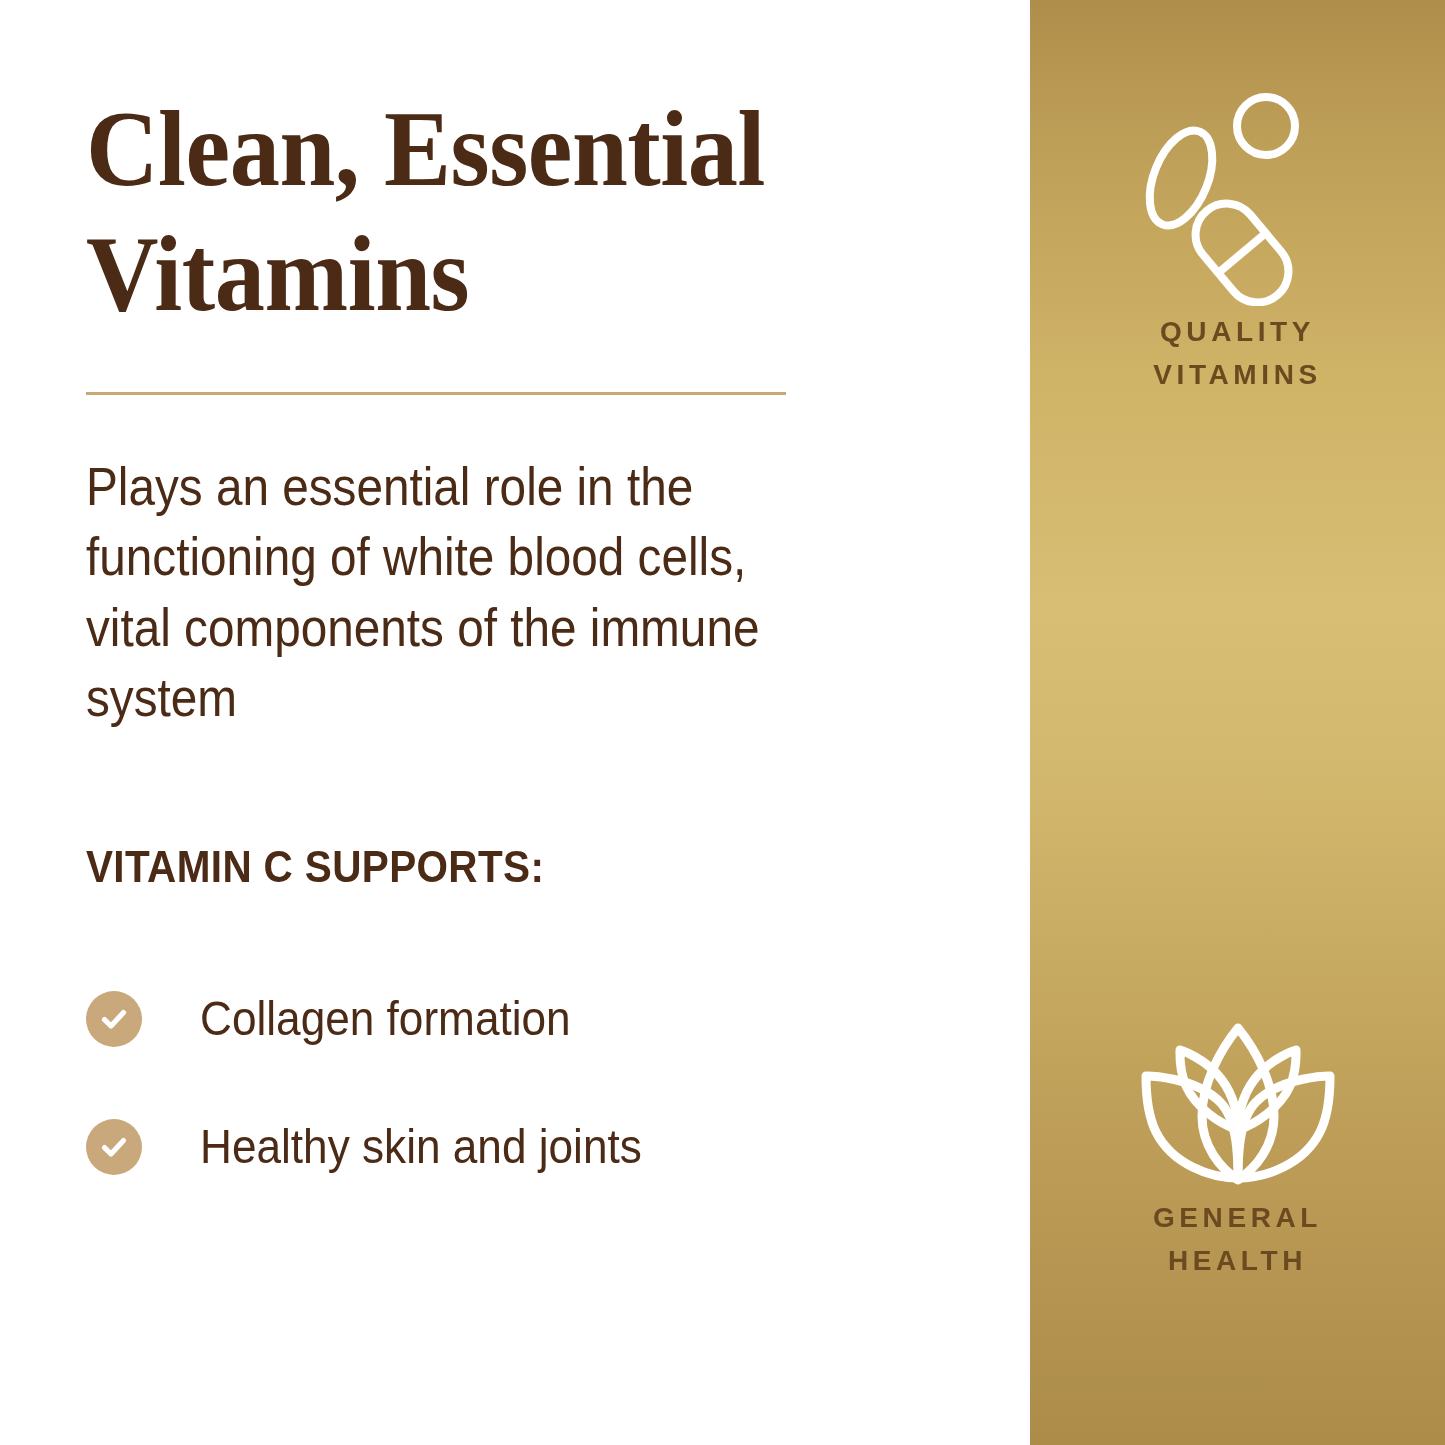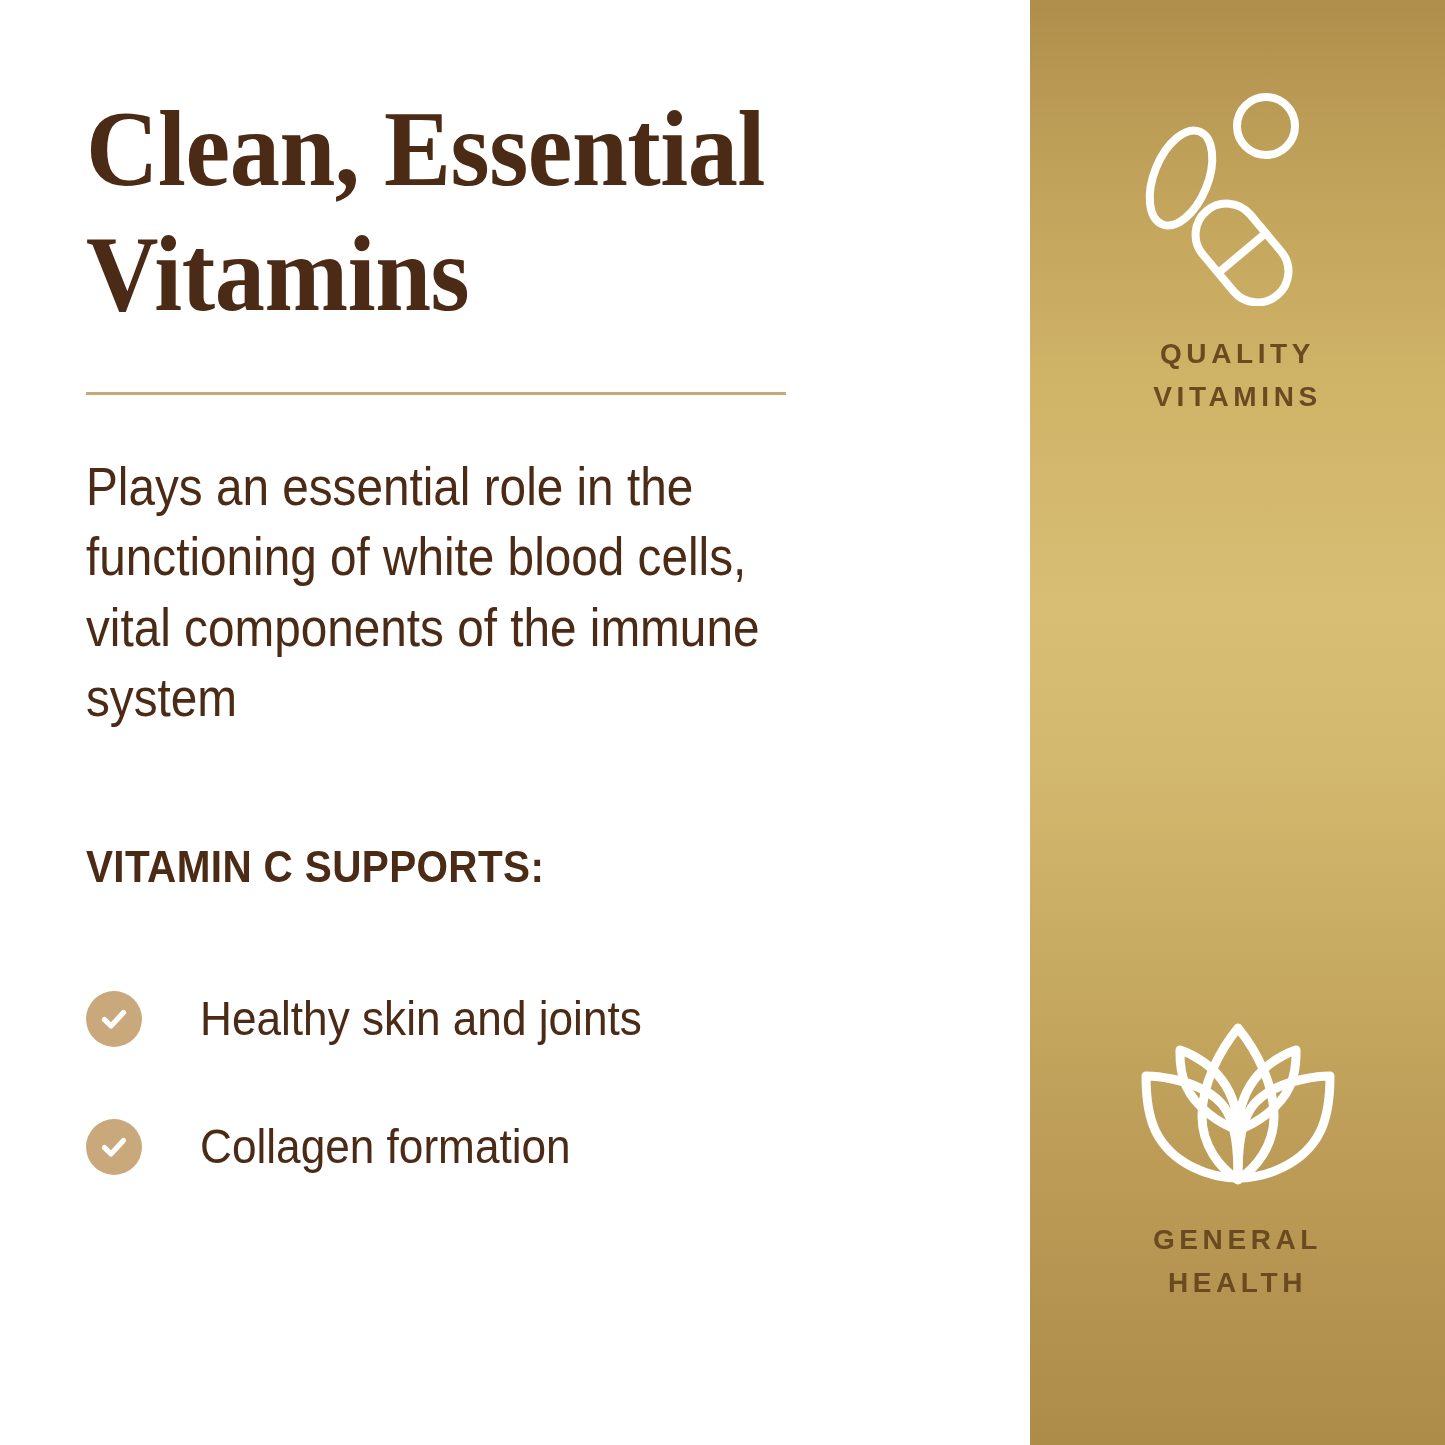--- a/index.html
+++ b/index.html
@@ -144,21 +144,20 @@
     left: 0;
     width: 415px;
     display: flex;
     flex-direction: column;
     align-items: center;
   }
   .feature-icon {
     display: block;
   }
   .feature-label {
-    margin-top: 22px;
     font-family: "Liberation Sans", sans-serif;
     font-weight: 700;
     font-size: 28px;
     line-height: 1.55;
     letter-spacing: 4.6px;
     text-align: center;
     color: #6B4A20;
     text-transform: uppercase;
     white-space: pre-line;
   }
@@ -184,30 +183,30 @@
 
     <ul class="benefits">
 
 
       <li class="benefit-row">
         <span class="check-badge">
           <svg width="32" height="32" viewBox="0 0 32 32" aria-hidden="true">
             <path d="M6.5 16.6 L13 23 L25.5 9.6" fill="none" stroke="#FFFFFF" stroke-width="5.2" stroke-linecap="round" stroke-linejoin="round"></path>
           </svg>
         </span>
-        <span class="benefit-label">Healthy skin and joints</span>
+        <span class="benefit-label">Collagen formation</span>
       </li>
 
       <li class="benefit-row">
         <span class="check-badge">
           <svg width="32" height="32" viewBox="0 0 32 32" aria-hidden="true">
             <path d="M6.5 16.6 L13 23 L25.5 9.6" fill="none" stroke="#FFFFFF" stroke-width="5.2" stroke-linecap="round" stroke-linejoin="round"></path>
           </svg>
         </span>
-        <span class="benefit-label">Collagen formation</span>
+        <span class="benefit-label">Healthy skin and joints</span>
       </li>
 
     </ul>
   </div>
 
   <div class="gold-panel">
 
     <div class="panel-feature feature-quality">
       <span class="feature-icon">
         <svg width="210" height="218" viewBox="0 0 210 218" aria-hidden="true">

